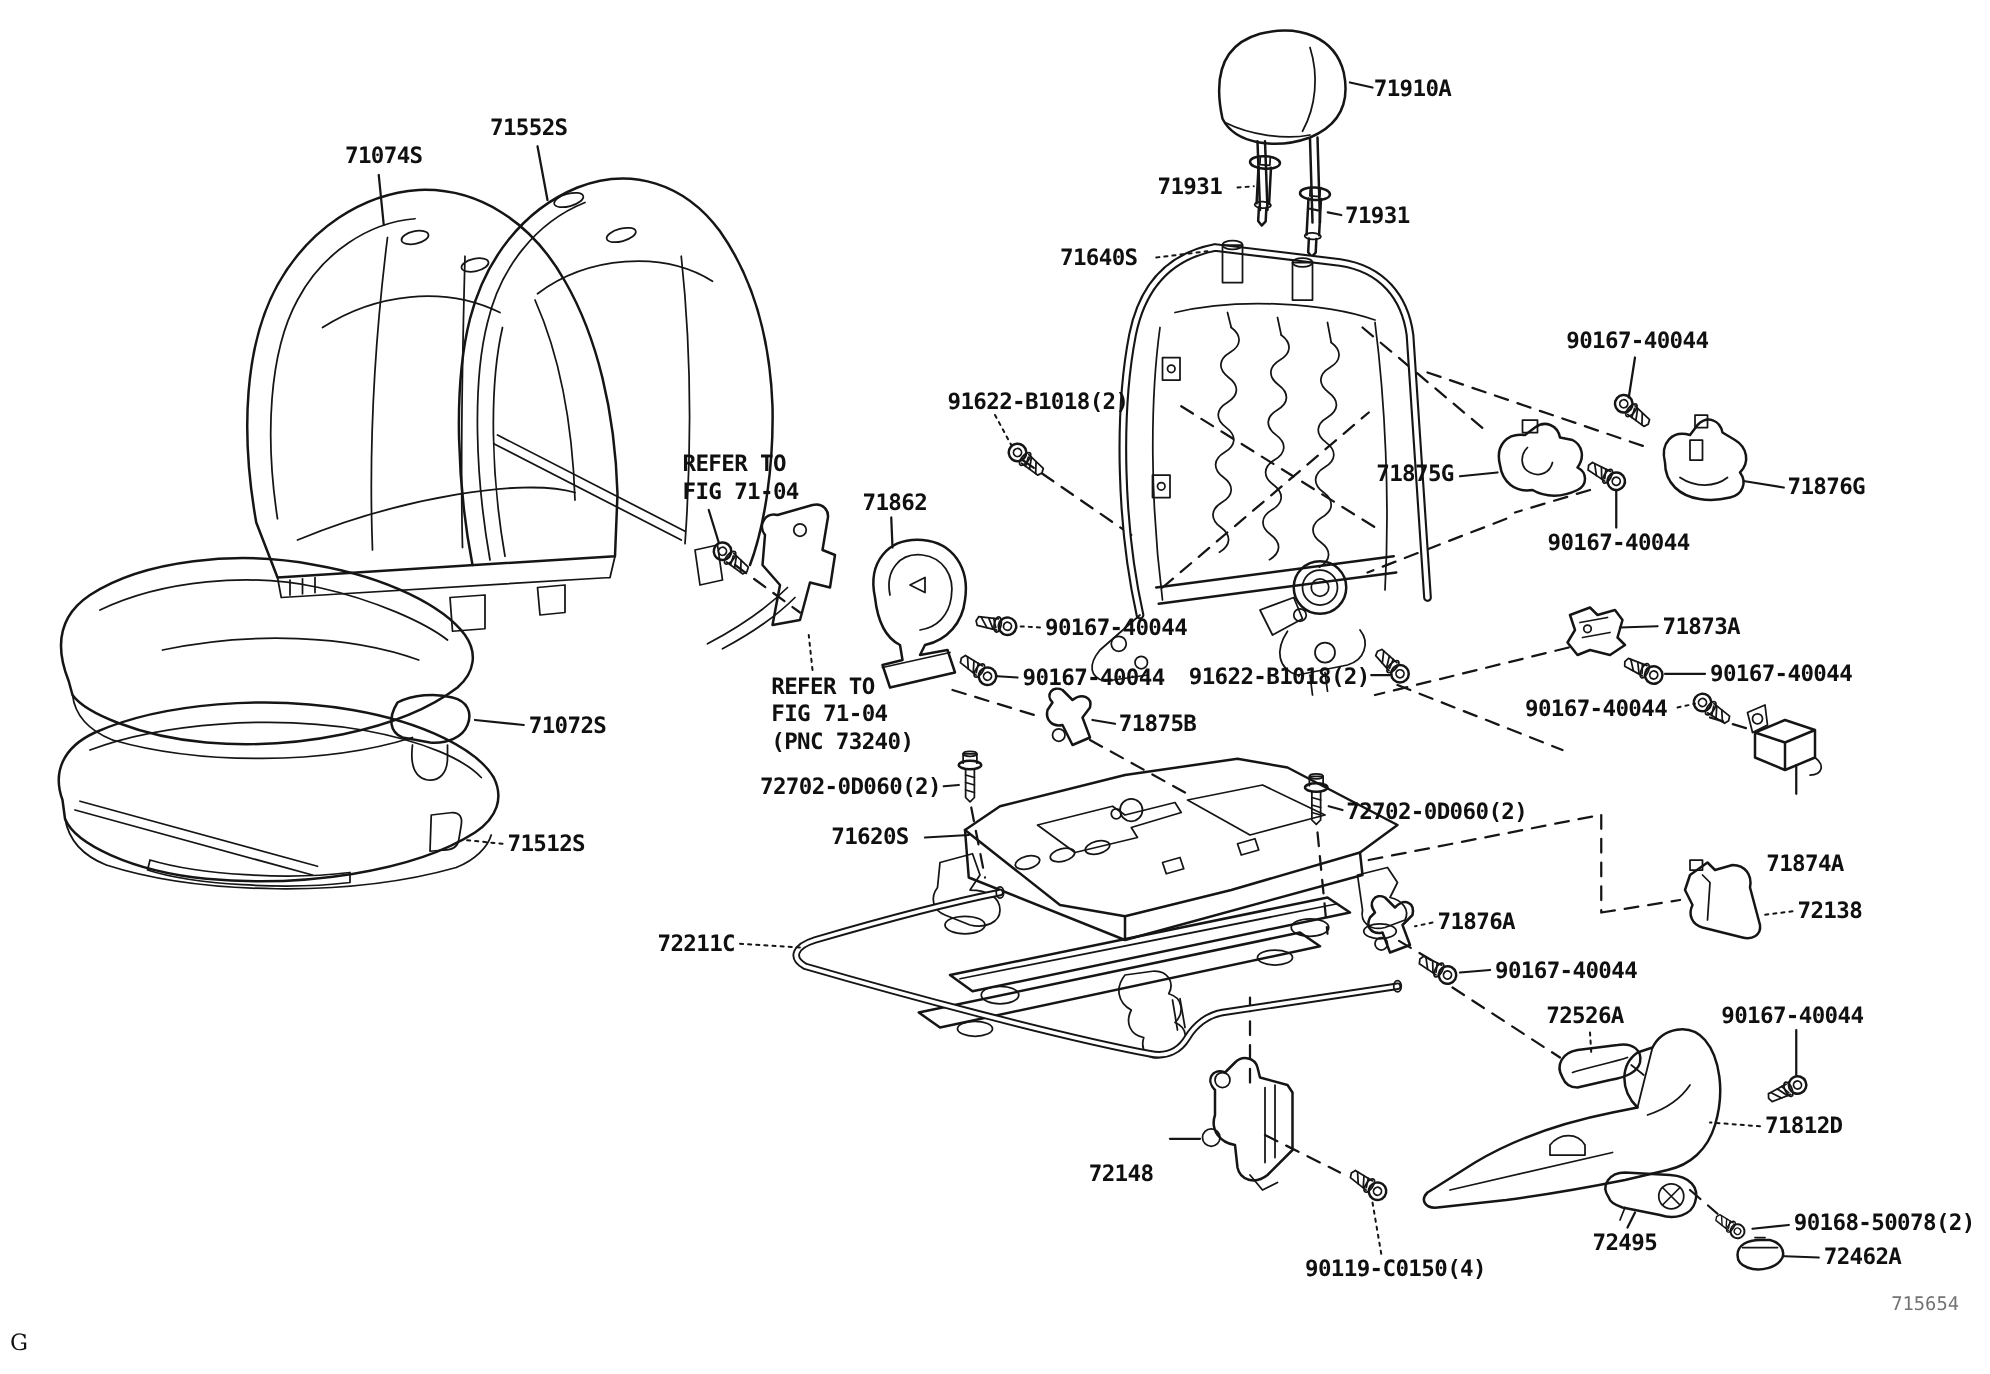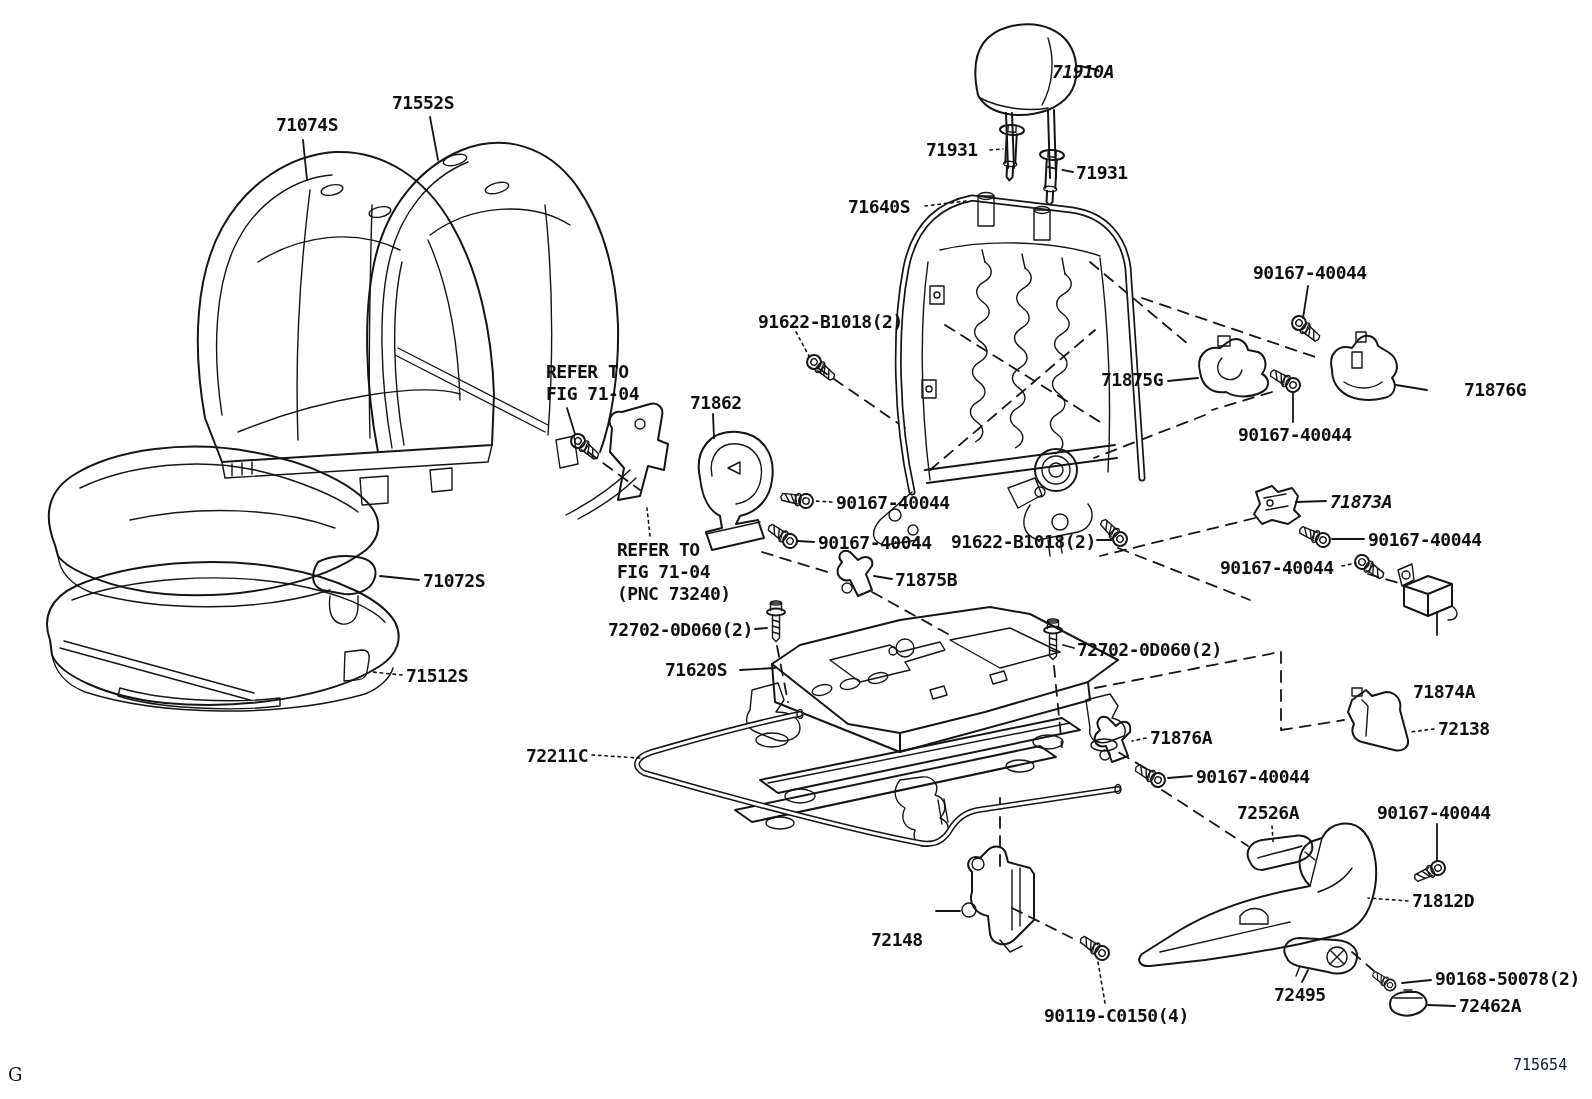--- a/index.html
+++ b/index.html
@@ -5,22 +5,22 @@
   html,body{margin:0;padding:0;background:#ffffff;}
   .canvas{position:relative;width:1592px;height:1099px;background:#ffffff;overflow:hidden;
           font-family:"DejaVu Sans Mono",monospace;}
   .art{position:absolute;left:0;top:0;}
   .labels{position:absolute;left:0;top:0;width:100%;height:100%;z-index:5;pointer-events:none;}
   .part-label{position:absolute;font-family:"DejaVu Sans Mono",monospace;font-weight:bold;
               font-size:18px;line-height:22px;letter-spacing:-0.5px;color:#101010;
               white-space:pre-line;pointer-events:auto;}
   .corner-letter{position:absolute;left:8px;top:1064px;font-family:"DejaVu Serif",serif;
                  font-size:18px;color:#101010;}
-  .figure-code{position:absolute;left:1513px;top:1056px;font-family:"DejaVu Sans Mono",monospace;
-               font-size:15px;color:#0f172a;}
+  .figure-code{position:absolute;left:1513px;top:1034px;font-family:"DejaVu Sans Mono",monospace;
+               font-size:15px;color:#737373;}
   svg *{stroke:#151515;fill:none;stroke-width:2;stroke-linecap:round;stroke-linejoin:round;}
   svg .thin{stroke-width:1.4;}
   svg .dash{stroke-dasharray:11 8;stroke-width:1.8;}
   svg .dot{stroke-dasharray:2.5 4;stroke-width:1.6;}
   svg .lead{stroke-width:1.8;}
   svg .tube-o{stroke-width:7;}
   svg .tube-i{stroke:#ffffff;stroke-width:3.6;}
 </style>
 </head>
 <body>
@@ -363,37 +363,37 @@
     <path class="dot" d="M 1105,1003 L 1098,962"></path>
     <path class="lead" d="M 1302,982 L 1308,970"></path>
     <path class="lead" d="M 1431,980 L 1402,983"></path>
     <path class="lead" d="M 1455,1006 L 1428,1005"></path>
   </g>
 </svg>
 
 <div class="labels" id="labels-layer">
       <div class="part-label" style="left: 276px; top: 114px; text-align: center;">71074S</div>
       <div class="part-label" style="left: 392px; top: 92px;">71552S</div>
-      <div class="part-label" style="left: 1052px; top: 61px; font-style: italic;">71910A</div>
+      <div class="part-label" style="left: 1099px; top: 61px;">71910A</div>
       <div class="part-label" style="left: 926px; top: 139px;">71931</div>
       <div class="part-label" style="left: 1076px; top: 162px;">71931</div>
       <div class="part-label" style="left: 848px; top: 196px; text-align: center;">71640S</div>
       <div class="part-label" style="left: 1253px; top: 262px;">90167-40044</div>
       <div class="part-label" style="left: 758px; top: 311px;">91622-B1018(2)</div>
       <div class="part-label" style="left: 1101px; top: 369px;">71875G</div>
-      <div class="part-label" style="left: 1430px; top: 379px; margin-left: 34px;">71876G</div>
+      <div class="part-label" style="left: 1430px; top: 379px;">71876G</div>
       <div class="part-label" style="left: 1238px; top: 424px;">90167-40044</div>
       <div class="part-label" style="left: 546px; top: 361px;">REFER TO
 FIG 71-04</div>
       <div class="part-label" style="left: 690px; top: 392px;">71862</div>
       <div class="part-label" style="left: 836px; top: 492px;">90167-40044</div>
       <div class="part-label" style="left: 818px; top: 532px;">90167-40044</div>
       <div class="part-label" style="left: 951px; top: 531px;">91622-B1018(2)</div>
       <div class="part-label" style="left: 895px; top: 569px;">71875B</div>
-      <div class="part-label" style="left: 1330px; top: 491px; font-style: italic;">71873A</div>
+      <div class="part-label" style="left: 1330px; top: 491px;">71873A</div>
       <div class="part-label" style="left: 1368px; top: 529px;">90167-40044</div>
       <div class="part-label" style="left: 1220px; top: 557px;">90167-40044</div>
       <div class="part-label" style="left: 1413px; top: 637px; margin-top: 44px;">71874A</div>
       <div class="part-label" style="left: 617px; top: 539px;">REFER TO
 FIG 71-04
 (PNC 73240)</div>
       <div class="part-label" style="left: 608px; top: 619px;">72702-0D060(2)</div>
       <div class="part-label" style="left: 665px; top: 659px;">71620S</div>
       <div class="part-label" style="left: 1077px; top: 639px;">72702-0D060(2)</div>
       <div class="part-label" style="left: 423px; top: 570px;">71072S</div>

